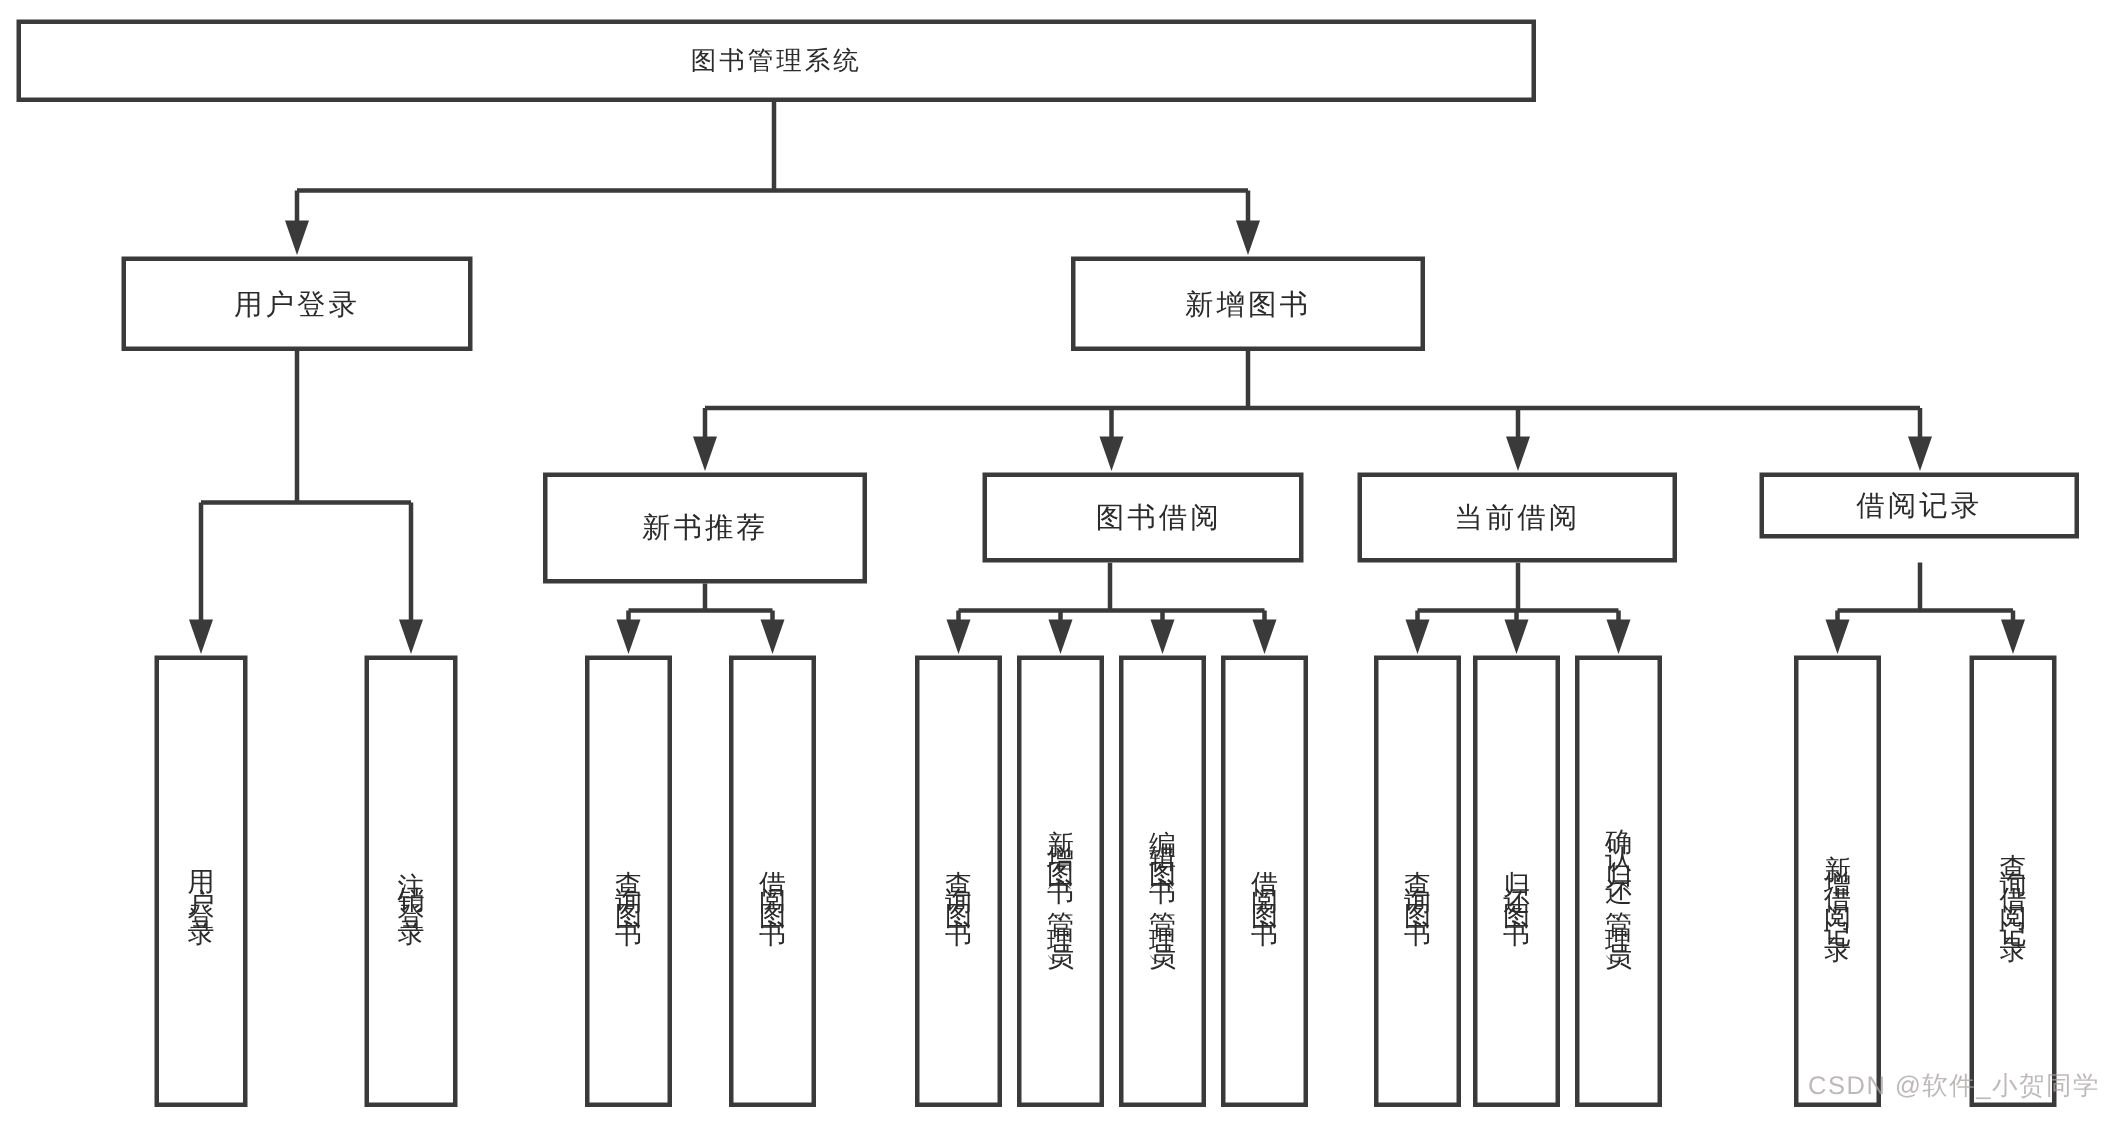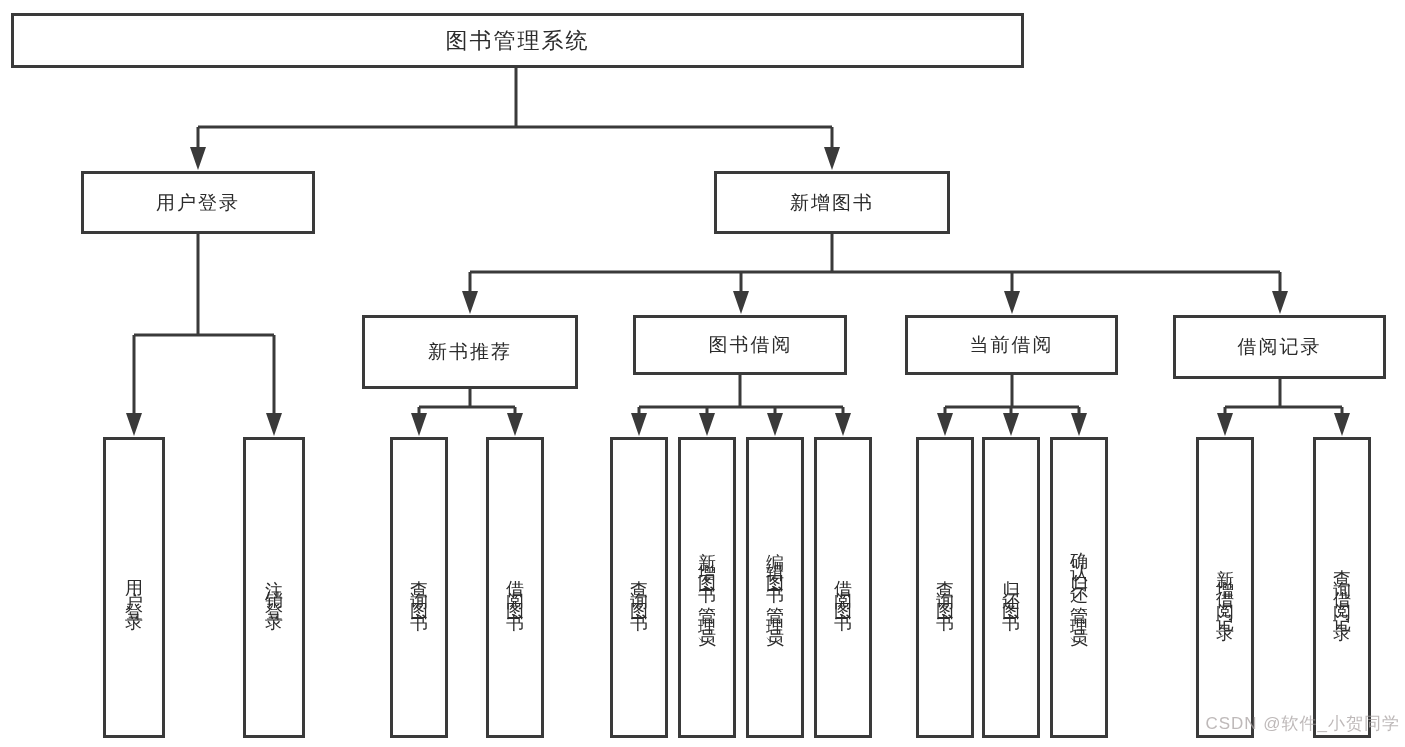--- a/index.html
+++ b/index.html
@@ -28,21 +28,21 @@
     justify-content: center;
     z-index: 2;
   }
   .hbox {
     font-size: 19px;
     letter-spacing: 2px;
     white-space: nowrap;
   }
   .root {
     border-width: 3px;
-    font-size: 22px;
+    font-size: 17px;
   }
   .vbox {
     writing-mode: vertical-rl;
     text-orientation: mixed;
     font-size: 18px;
     letter-spacing: 11px;
     line-height: 1;
   }
   .watermark {
     position: absolute;
@@ -111,23 +111,23 @@
       <polygon class="arrow" points="1334,413 1350,413 1342,436"></polygon>
     </g>
   </svg>
 
   <div class="node hbox root" style="left:11px; top:13px; width:1013px; height:55px;">图书管理系统</div>
 
   <div class="node hbox" style="left:81px; top:171px; width:234px; height:63px;">用户登录</div>
   <div class="node hbox" style="left:714px; top:171px; width:236px; height:63px;">新增图书</div>
 
   <div class="node hbox" style="left:362px; top:315px; width:216px; height:74px;">新书推荐</div>
-  <div class="node hbox" style="left:633px; top:315px; width:214px; height:60px;padding-left:21px;">图书借阅</div>
+  <div class="node hbox" style="left:655px; top:315px; width:214px; height:60px;padding-left:21px;">图书借阅</div>
   <div class="node hbox" style="left:905px; top:315px; width:213px; height:60px;">当前借阅</div>
-  <div class="node hbox" style="left:1173px; top:315px; width:213px; height:64px;">借阅记录</div>
+  <div class="node hbox" style="left:1173px; top:315px; width:213px; height:44px;">借阅记录</div>
 
   <div class="node vbox" style="left:103px; top:437px; width:62px; height:301px;">用户登录</div>
   <div class="node vbox" style="left:243px; top:437px; width:62px; height:301px;">注销登录</div>
 
   <div class="node vbox" style="left:390px; top:437px; width:58px; height:301px;">查询图书</div>
   <div class="node vbox" style="left:486px; top:437px; width:58px; height:301px;">借阅图书</div>
 
   <div class="node vbox" style="left:610px; top:437px; width:58px; height:301px;">查询图书</div>
   <div class="node vbox" style="left:678px; top:437px; width:58px; height:301px;">新增图书（管理员）</div>
   <div class="node vbox" style="left:746px; top:437px; width:58px; height:301px;">编辑图书（管理员）</div>

